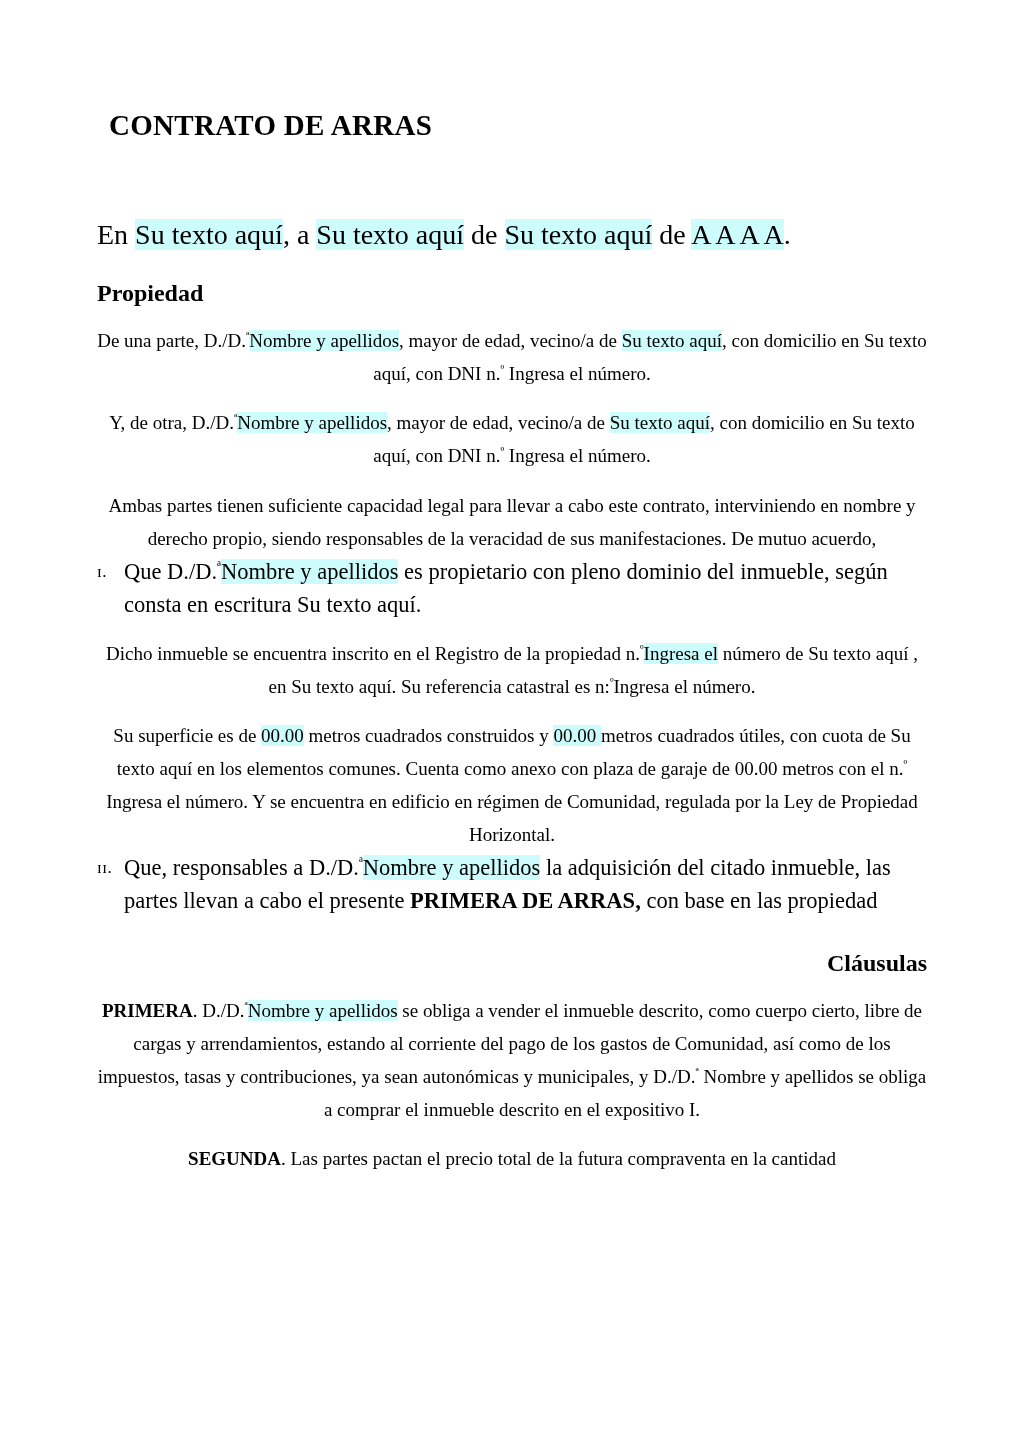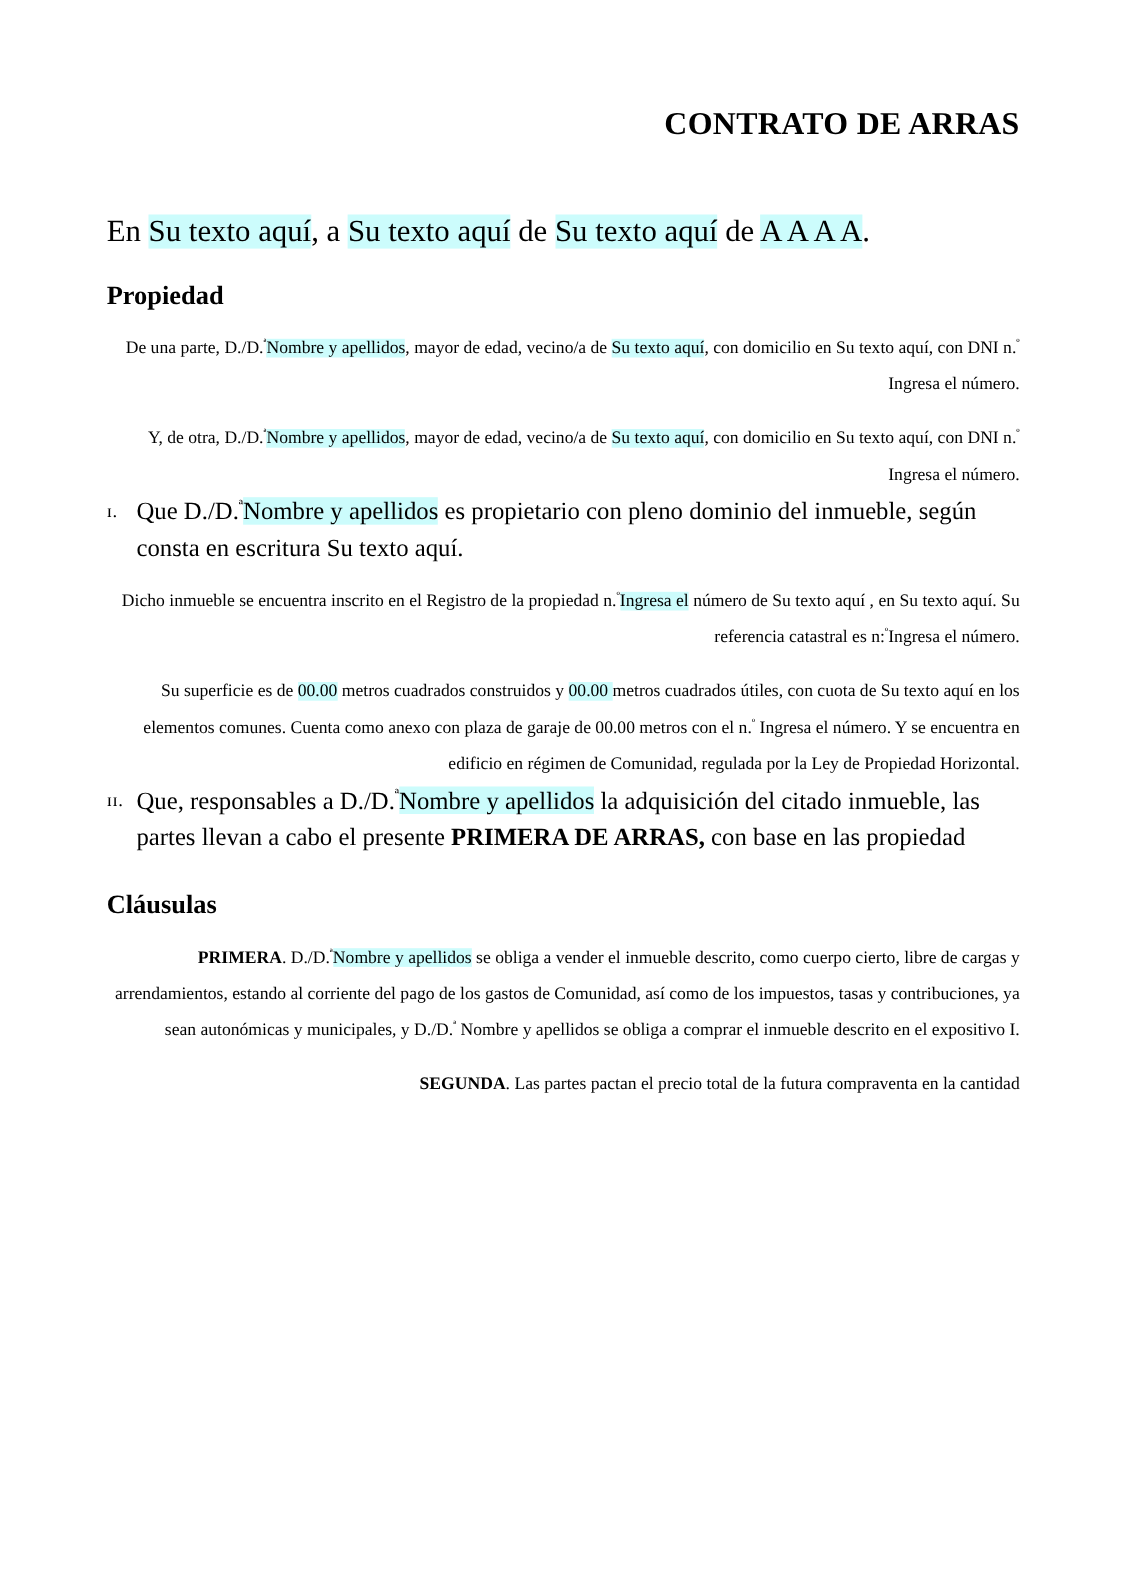--- a/index.html
+++ b/index.html
@@ -17,49 +17,49 @@
   }
   .page {
     position: relative;
     width: 1024px;
     height: 1448px;
     background: #ffffff;
     box-sizing: border-box;
     padding: 0 97px 0 97px;
   }
   .doc-title {
-    text-align: right;
+    text-align: left;
     font-size: 29px;
     font-weight: bold;
     letter-spacing: 0.3px;
-    margin: 0;
+    margin: 12px;
     padding-top: 96px;
     line-height: 1.2;
   }
   .intro-para {
     margin: 0;
     padding-top: 63px;
     font-size: 28px;
     line-height: 33px;
   }
   h2.section-heading {
     font-size: 24px;
     font-weight: bold;
     margin: 0;
     line-height: 28px;
   }
   .sp-reunidos { padding-top: 28px; }
   .sp-exponen  { padding-top: 33px; }
-  .sp-clausulas{ padding-top: 32px; }
+  .sp-clausulas{ padding-top: 32px; text-align: right; }
 
   p.body-para {
     margin: 0;
-    font-size: 16px;
+    font-size: 19px;
     line-height: 33px;
-    text-align: right;
+    text-align: center;
   }
   .gap-1 { padding-top: 17px; }
   .gap-2 { padding-top: 16px; }
   .gap-3 { padding-top: 17px; }
 
   ol.roman-list {
     list-style: none;
     margin: 0;
     padding: 0;
   }
@@ -100,20 +100,21 @@
   <h1 class="doc-title">CONTRATO DE ARRAS</h1>
 
   <p class="intro-para"><span>En </span><span class="hl">Su texto aquí</span><span>, a </span><span class="hl">Su texto aquí</span><span> de </span><span class="hl">Su texto aquí</span><span> de </span><span class="hl">A A A A</span><span>.</span></p>
 
   <h2 class="section-heading sp-reunidos">Propiedad</h2>
 
   <p class="body-para gap-1"><span>De una parte, D./D.</span><sup class="ord">ª</sup><span class="hl">Nombre y apellidos</span><span>, mayor de edad, vecino/a de </span><span class="hl">Su texto aquí</span><span>, con domicilio en Su texto aquí, con DNI n.</span><sup class="ord">º</sup><span> Ingresa el número.</span></p>
 
   <p class="body-para gap-2"><span>Y, de otra, D./D.</span><sup class="ord">ª</sup><span class="hl">Nombre y apellidos</span><span>, mayor de edad, vecino/a de </span><span class="hl">Su texto aquí</span><span>, con domicilio  en Su texto aquí, con DNI n.</span><sup class="ord">º</sup><span> Ingresa el número.</span></p>
 
+  <p class="body-para gap-3">Ambas partes tienen suficiente capacidad legal para llevar a cabo este contrato, interviniendo en nombre y derecho propio, siendo responsables de la veracidad de sus manifestaciones. De mutuo acuerdo,</p>
 
 
   <ol class="roman-list">
     <li><span class="marker">ɪ.</span><span>Que D./D.</span><sup class="ord">ª</sup><span class="hl">Nombre y apellidos</span><span> es propietario con pleno dominio del inmueble, según consta en escritura Su texto aquí.</span></li>
   </ol>
 
   <p class="body-para list-gap"><span>Dicho inmueble se encuentra inscrito en el Registro de la propiedad n.</span><sup class="ord">º</sup><span class="hl">Ingresa el</span><span> número de Su texto aquí , en Su texto aquí. Su referencia catastral es n:</span><sup class="ord">º</sup><span>Ingresa el número.</span></p>
 
   <p class="body-para gap-2"><span>Su superficie es de </span><span class="hl">00.00</span><span> metros cuadrados construidos y </span><span class="hl">00.00 </span><span> metros cuadrados útiles, con cuota de Su texto aquí en los elementos comunes. Cuenta como anexo con plaza de garaje de 00.00 metros con el n.</span><sup class="ord">º</sup><span> Ingresa el número. Y se encuentra en edificio en régimen de Comunidad, regulada por la Ley de Propiedad Horizontal.</span></p>
 

